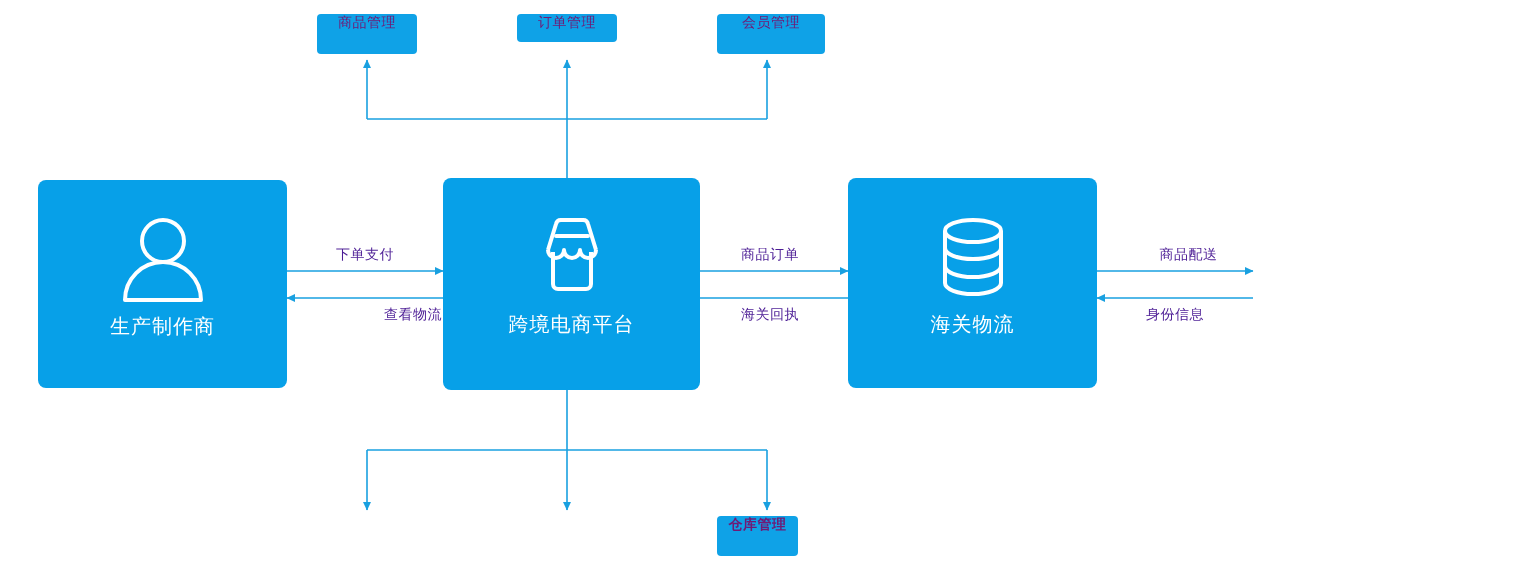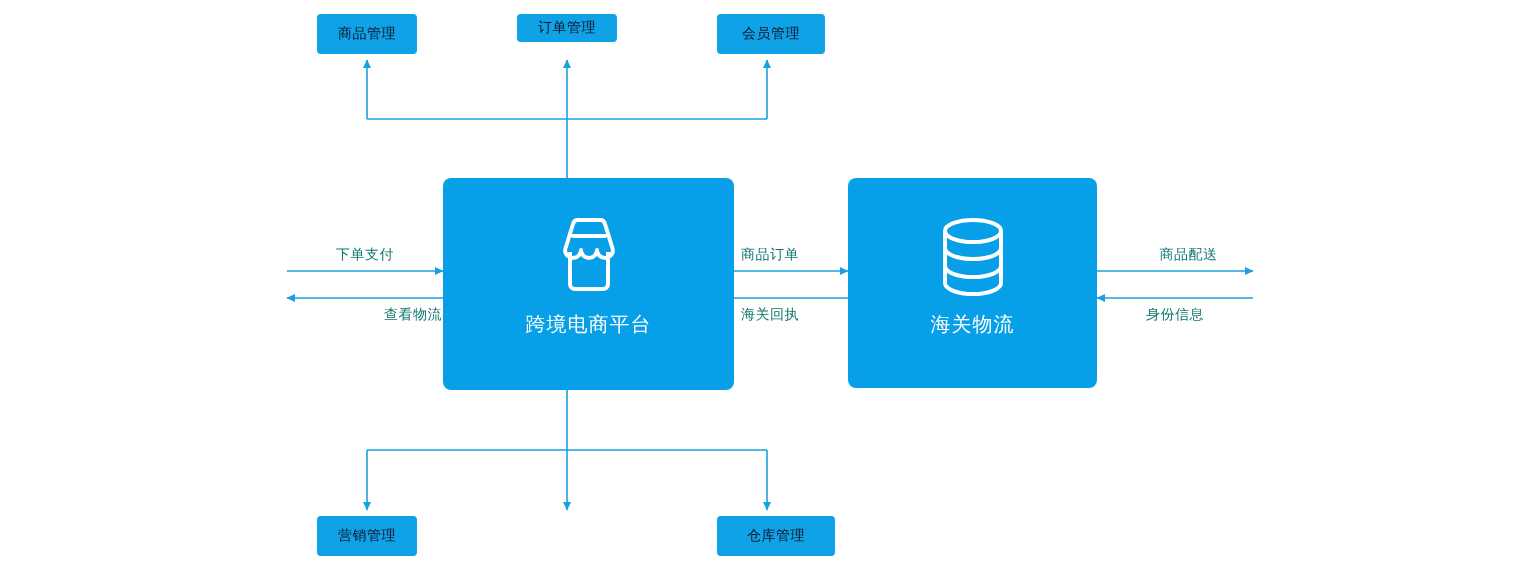--- a/index.html
+++ b/index.html
@@ -45,43 +45,43 @@
     letter-spacing: 1px;
     line-height: 1;
     white-space: nowrap;
   }
 
   .small-box {
     position: absolute;
     background: #0FA2E7;
     border-radius: 4px;
     display: flex;
-    align-items: center;
+    align-items: flex-start;
     justify-content: center;
-    color: #0f172a;
+    color: #701a75;
     font-size: 14px;
     letter-spacing: 0.5px;
     white-space: nowrap;
     box-sizing: border-box;
   }
 
   
   #wires {
     position: absolute;
     left: 0;
     top: 0;
     width: 1540px;
     height: 570px;
     pointer-events: none;
   }
 
   
   .flow-label {
     position: absolute;
-    color: #0f766e;
+    color: #4c1d95;
     font-size: 14px;
     letter-spacing: 0.5px;
     white-space: nowrap;
     text-align: center;
     line-height: 1;
   }
 </style>
 </head>
 <body>
 
@@ -133,29 +133,35 @@
   <div class="small-box" style="left:317px; top:14px; width:100px; height:40px;">
     <span>商品管理</span>
   </div>
   <div class="small-box" style="left:517px; top:14px; width:100px; height:28px;">
     <span>订单管理</span>
   </div>
   <div class="small-box" style="left:717px; top:14px; width:108px; height:40px;">
     <span>会员管理</span>
   </div>
 
-  <div class="small-box" style="left:317px; top:516px; width:100px; height:40px;">
-    <span>营销管理</span>
-  </div>
-  <div class="small-box" style="left:717px; top:516px; width:118px; height:40px;">
+  <div class="small-box" style="left:717px; top:516px; width:81px; height:40px;font-weight:bold;">
     <span>仓库管理</span>
   </div>
 
-
-  <div class="main-box" style="left:443px; top:178px; width:291px; height:212px;">
+  <div class="main-box" style="left:38px; top:180px; width:249px; height:208px;">
+    <div class="icon-wrap">
+      <svg width="92" height="92" viewBox="0 0 92 92" xmlns="http://www.w3.org/2000/svg">
+        <circle cx="46" cy="27" r="21" fill="none" stroke="#ffffff" stroke-width="4"></circle>
+        <path d="M8,86 A38,38 0 0 1 84,86 Z" fill="none" stroke="#ffffff" stroke-width="4" stroke-linejoin="round"></path>
+      </svg>
+    </div>
+    <div class="box-label">生产制作商</div>
+  </div>
+
+  <div class="main-box" style="left:443px; top:178px; width:257px; height:212px;">
     <div class="icon-wrap">
       <svg width="92" height="92" viewBox="0 0 92 92" xmlns="http://www.w3.org/2000/svg">
 
         <path d="M22,38 L30,12 A5,5 0 0 1 35,8 L57,8 A5,5 0 0 1 62,12 L70,38" fill="none" stroke="#ffffff" stroke-width="4" stroke-linejoin="round"></path>
 
         <path d="M22,38 A8,8 0 0 0 38,38 A8,8 0 0 0 54,38 A8,8 0 0 0 70,38" fill="none" stroke="#ffffff" stroke-width="4" stroke-linejoin="round"></path>
 
         <path d="M30,24 L62,24" fill="none" stroke="#ffffff" stroke-width="4" stroke-linecap="round"></path>
 
         <path d="M27,40 L27,72 A5,5 0 0 0 32,77 L60,77 A5,5 0 0 0 65,72 L65,40" fill="none" stroke="#ffffff" stroke-width="4" stroke-linejoin="round"></path>

